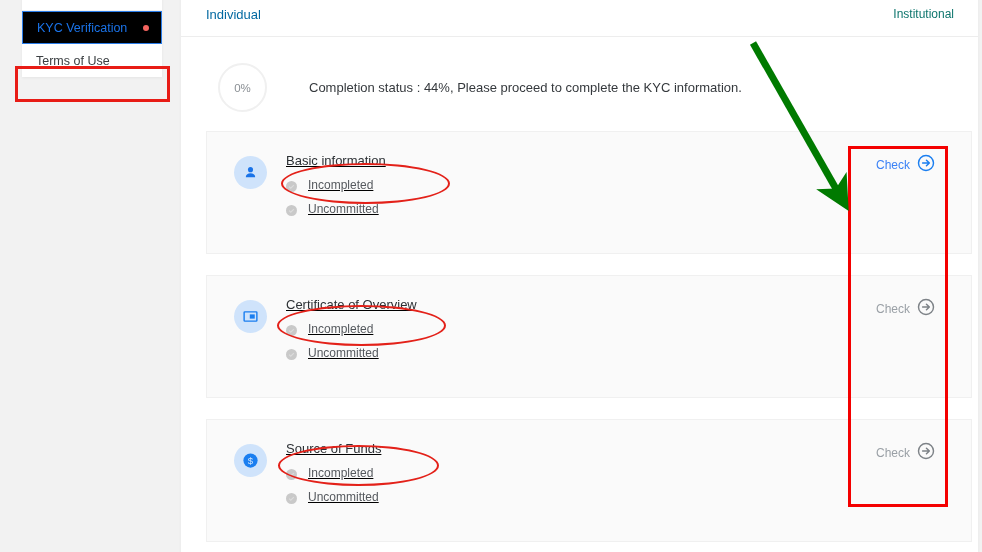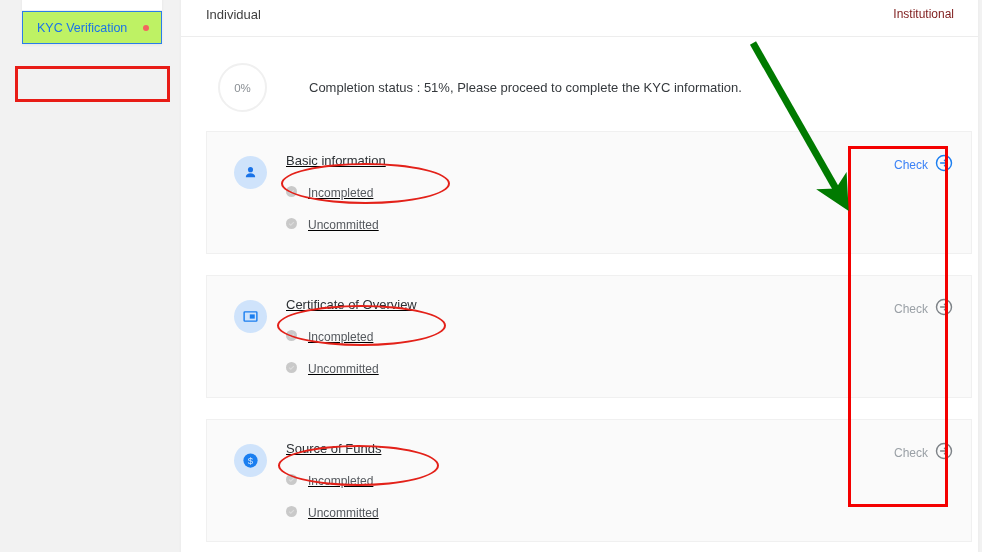--- a/index.html
+++ b/index.html
@@ -32,21 +32,21 @@
     padding: 0 14px;
     font-size: 12.5px;
     color: #3c4043;
     border-bottom: 1px solid #f0f0f0;
     box-sizing: border-box;
     position: relative;
     white-space: nowrap;
   }
   .side-item:last-child { border-bottom: none; }
   .side-item.active {
-    background: #bef264;
+    background: #000000;
     color: #1a73e8;
     border: 1px solid #2b7de9;
     border-bottom: 1px solid #2b7de9;
   }
   .side-dot {
     position: absolute;
     right: 12px;
     top: 50%;
     transform: translateY(-50%);
     width: 6px;
@@ -69,25 +69,25 @@
     height: 45px;
     border-bottom: 1px solid #ededed;
     display: flex;
     align-items: center;
     justify-content: space-between;
     padding: 0 24px 0 25px;
     box-sizing: border-box;
   }
   #tab-individual {
     font-size: 13px;
-    color: #404040;
+    color: #0369a1;
   }
   #tab-institutional {
     font-size: 12px;
-    color: #7f1d1d;
+    color: #0f766e;
     cursor: pointer;
     text-align: right;
   }
 
   
   #status-row {
     display: flex;
     align-items: center;
     padding: 26px 0 0 37px;
   }
@@ -142,22 +142,22 @@
   .card-info {
     margin-left: 19px;
   }
   .card-title {
     font-size: 13px;
     color: #2c3034;
     line-height: 14px;
   }
   .status-line {
     display: flex;
-    align-items: flex-start;
-    margin-top: 18px;
+    align-items: flex-end;
+    margin-top: 10px;
   }
   .status-bullet {
     width: 11px;
     height: 11px;
     border-radius: 50%;
     background: #c9c9c9;
     flex: none;
     display: flex;
     align-items: center;
     justify-content: center;
@@ -169,21 +169,21 @@
   }
 
   
   .check-btn {
     position: absolute;
     right: 0px;
     top: 22px;
     width: 95px;
     display: flex;
     align-items: center;
-    justify-content: center;
+    justify-content: flex-start;
     cursor: pointer;
   }
   .check-label {
     font-size: 12px;
     margin-right: 7px;
   }
   .check-btn.enabled .check-label { color: #3b82f6; }
   .check-btn.disabled .check-label { color: #9aa0a6; }
 
   
@@ -218,32 +218,35 @@
 <body>
 
 <div id="sidebar">
   <div class="side-item">
     <span>Overview</span>
   </div>
   <div class="side-item active">
     <span>KYC Verification</span>
     <span class="side-dot"></span>
   </div>
+  <div class="side-item">
+    <span>Terms of Use</span>
+  </div>
 </div>
 
 <div id="panel">
 
   <div id="panel-header">
     <span id="tab-individual">Individual</span>
     <span id="tab-institutional">Institutional</span>
   </div>
 
   <div id="status-row">
     <div id="progress-ring">0%</div>
-    <div id="status-text">Completion status : 51%, Please proceed to complete the KYC information.</div>
+    <div id="status-text">Completion status : 44%, Please proceed to complete the KYC information.</div>
   </div>
 
   <div id="cards">
 
     <div class="kyc-card">
       <div class="card-body">
         <div class="card-icon">
           <svg width="17" height="17" viewBox="0 0 24 24" fill="#1a73e8">
             <circle cx="12" cy="8" r="3.6"></circle>
             <path d="M12 13.2c-3.6 0-6.5 2.1-6.5 4.3v1.3h13v-1.3c0-2.2-2.9-4.3-6.5-4.3z"></path>

